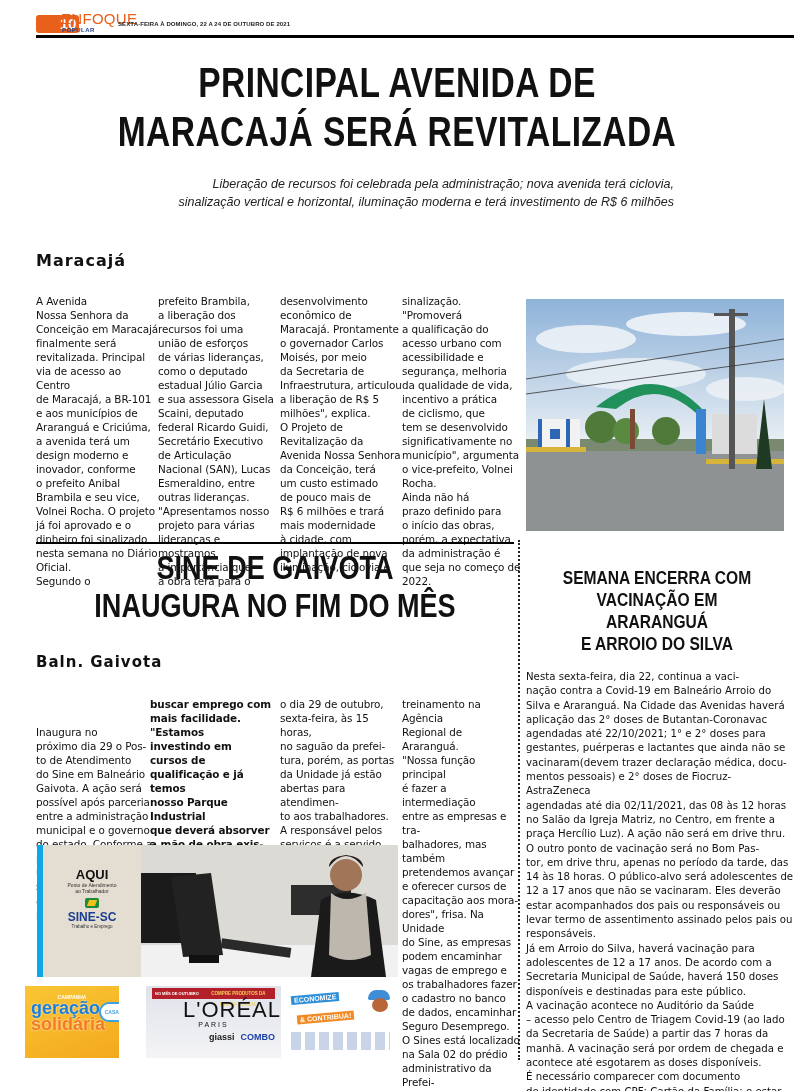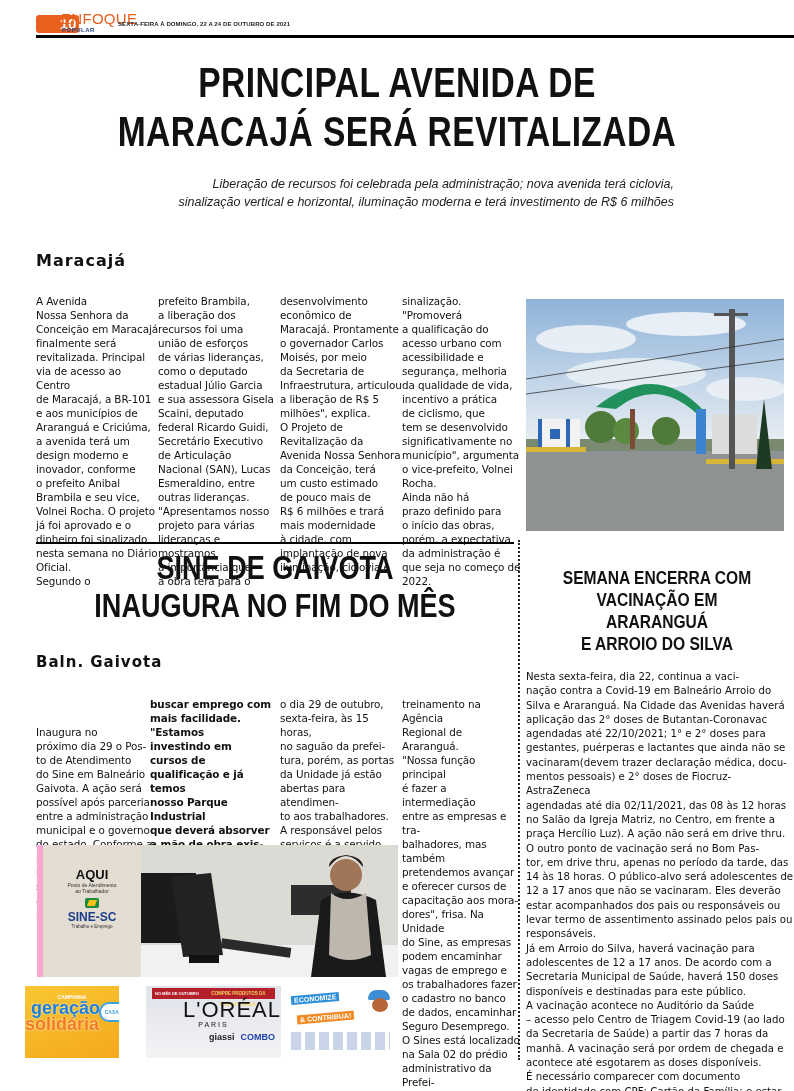--- a/index.html
+++ b/index.html
@@ -25,21 +25,21 @@
   .rule { height: 2px; background: #000; }
   .vdots { left: 518px; top: 540px; width: 0; height: 520px; border-left: 2px dotted #222; }
 
   .h2 { text-align: center; font: bold 33px/38px "Liberation Sans", sans-serif; transform: scaleX(0.82); transform-origin: center; }
   .h3 { text-align: center; font: bold 19px/22px "Liberation Sans", sans-serif; transform: scaleX(0.82); transform-origin: center; }
 
   .col2 { font: 10.2px/14.3px "DejaVu Sans", sans-serif; color: #111; white-space: pre-line; }
 
   
   .photo1 { left: 526px; top: 299px; width: 258px; height: 232px; overflow: hidden; background: #a9b8c8; }
-  .photo2 { left: 37px; top: 845px; width: 361px; height: 132px; overflow: hidden; background: #f9a8d4; }
+  .photo2 { left: 37px; top: 845px; width: 361px; height: 132px; overflow: hidden; background: #0ea5e9; }
 
   
   .ad { top: 986px; height: 72px; overflow: hidden; }
   .ad1 { left: 25px; width: 94px; background: linear-gradient(160deg,#f9c634 0%,#f4a91c 100%); }
   .ad2 { left: 146px; width: 135px; background: linear-gradient(180deg,#dfe2ea 0%,#f4f4f6 100%); }
   .ad3 { left: 283px; width: 115px; background: #fff; }
 </style>
 </head>
 <body>
 
@@ -313,21 +313,21 @@
         É necessário comparecer com documento
 de identidade com CPF; Cartão da Família; e estar
 acompanhado de responsável adulto ou com o
 termo de consentimento preenchido e assinado. (O
 termo está disponível no site da prefeitura: www.
 arroiodosilva.sc.gov.br)</div>
 
 <div class="abs ad ad1">
   <div style="text-align:center; font:bold 5px 'Liberation Sans',sans-serif; color:#fff; margin-top:8px;">CAMPANHA</div>
   <div style="margin-left:6px; font:bold 18px/16px 'Liberation Sans',sans-serif; color:#1c7ed6; text-shadow:0 0 2px #fff;">geração</div>
-  <div style="font:bold 18px/16px 'Liberation Sans',sans-serif; color:#f47a20; text-shadow:0 0 2px #fff;">solidária</div>
+  <div style="margin-left:6px; font:bold 18px/16px 'Liberation Sans',sans-serif; color:#f47a20; text-shadow:0 0 2px #fff;">solidária</div>
   <div class="abs" style="left:74px; top:16px; width:30px; height:16px; background:#fff; border:2px solid #3fa2e0; border-radius:10px; font:bold 5px 'Liberation Sans',sans-serif; color:#3fa2e0; text-align:center; line-height:16px;">CASA DA</div>
 </div>
 <div class="abs ad ad2">
   <div style="display:flex; height:11px; margin:2px 6px 0;">
     <div style="background:#b3202a; color:#fff; font:bold 4px 'Liberation Sans',sans-serif; padding:0 3px; line-height:11px;">NO MÊS DE OUTUBRO</div>
     <div style="background:#b3202a; color:#f6d35a; font:bold 4.5px 'Liberation Sans',sans-serif; padding:0 3px; line-height:11px; flex:1; text-align:center;">COMPRE PRODUTOS DA MARCA L'ORÉAL</div>
   </div>
   <div style="text-align:right; font:22px/22px 'Liberation Sans',sans-serif; color:#111; letter-spacing:1px;">L'ORÉAL</div>
   <div style="text-align:center; font:7px 'Liberation Sans',sans-serif; letter-spacing:2px;">PARIS</div>
   <div style="display:flex; justify-content:flex-end; gap:6px; margin-right:6px; margin-top:4px;">

